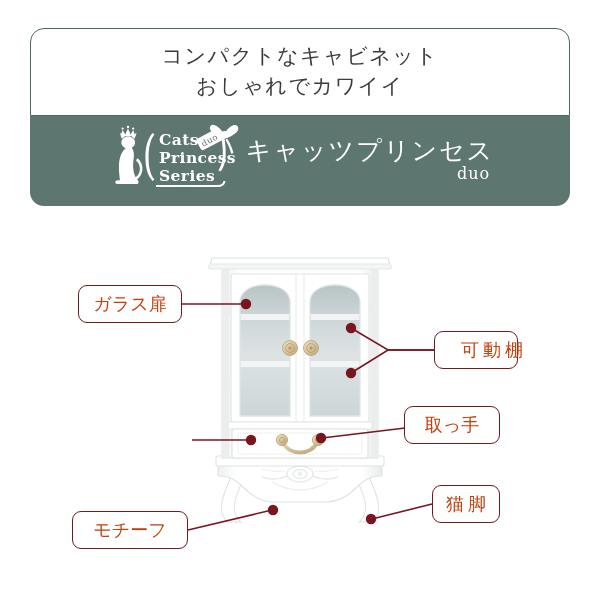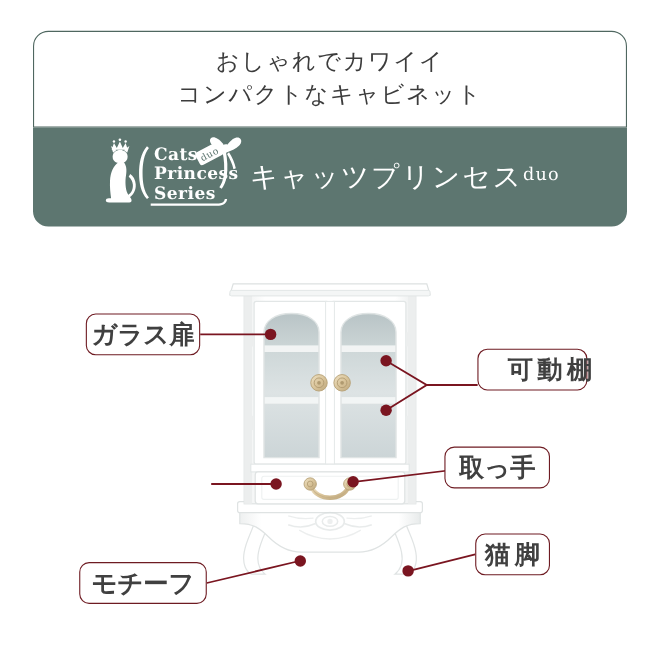--- a/index.html
+++ b/index.html
@@ -65,20 +65,22 @@
   }
   .brand-inner {
     display: flex;
     align-items: center;
     gap: 4px;
     transform: translateY(-1px);
   }
   .logo-emblem { width: 136px; height: 74px; display: block; }
   .brand-jp-wrap {
     display: flex;
+    flex-direction: column;
+    align-items: flex-end;
     line-height: 1;
   }
   .brand-jp {
     font-family: "DejaVu Sans", sans-serif;
     font-size: 25px;
     color: #ffffff;
     letter-spacing: 2px;
     white-space: nowrap;
   }
   .brand-duo {
@@ -100,45 +102,44 @@
   }
   .product-svg { display: block; width: 600px; height: 350px; }
 
   
   .callout {
     position: absolute;
     box-sizing: border-box;
     border: 1.6px solid #6e1b22;
     border-radius: 9px;
     background: #ffffff;
-    color: #404040;
+    color: #c2410c;
     font-family: "DejaVu Sans", sans-serif;
-    font-size: 23px;
+    font-size: 18px;
     display: flex;
     align-items: center;
     justify-content: center;
     white-space: nowrap;
     z-index: 5;
-    font-weight: bold;
   }
   .c-glass   { left: 78px;  top: 285px; width: 104px; height: 38px; }
-  .c-shelf   { left: 434px; top: 317px; width: 100px; height: 38px; letter-spacing: 4px; text-indent: 4px; padding-left: 32px; }
+  .c-shelf   { left: 434px; top: 331px; width: 84px; height: 38px; letter-spacing: 4px; text-indent: 4px; padding-left: 32px; }
   .c-drawer  { left: 76px;  top: 421px; width: 116px; height: 38px; }
   .c-handle  { left: 404px; top: 406px; width: 96px;  height: 38px; }
   .c-motif   { left: 72px;  top: 511px; width: 116px; height: 38px; }
   .c-legs    { left: 432px; top: 485px; width: 68px;  height: 38px; letter-spacing: 4px; text-indent: 4px; }
 </style>
 </head>
 <body>
 
 <div id="stage">
 
   <div class="header-card">
+    <div class="header-line">コンパクトなキャビネット</div>
     <div class="header-line">おしゃれでカワイイ</div>
-    <div class="header-line">コンパクトなキャビネット</div>
   </div>
 
   <div class="brand-banner">
     <div class="brand-inner">
 
       <svg class="logo-emblem" viewBox="0 0 136 74">
         <g fill="#ffffff">
 
           <path d="M14.5 13.2 L16.6 7.0 L19.2 11.6 L22.0 5.6 L24.6 11.6 L27.2 7.0 L29.2 13.2 Z"></path>
           <circle cx="16.6" cy="5.6" r="1.1"></circle>

